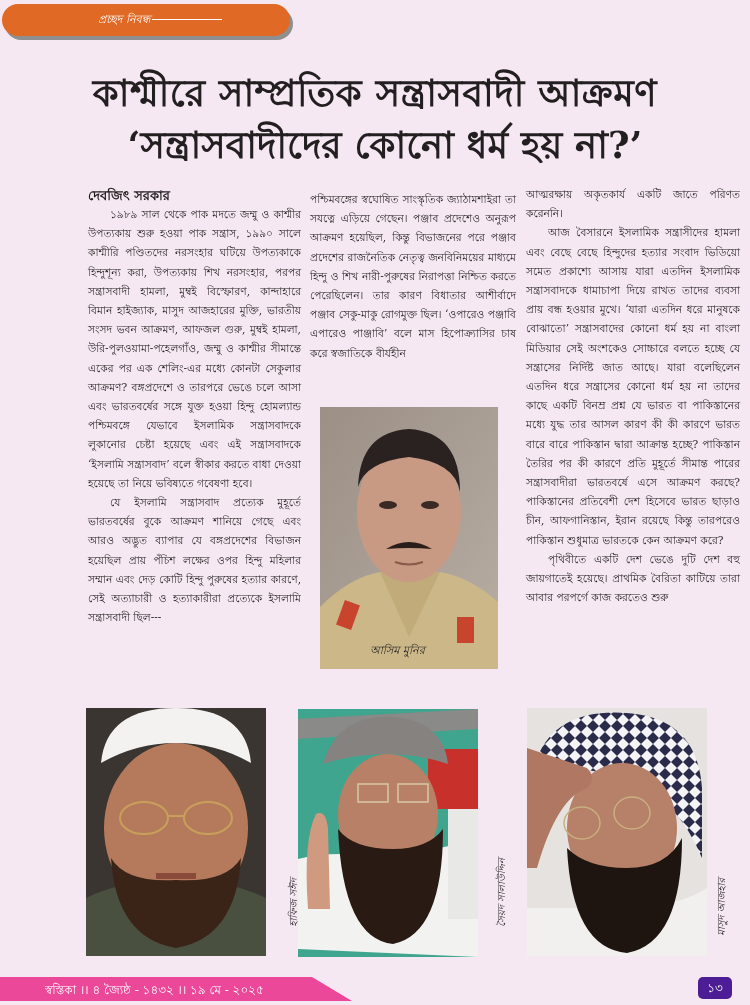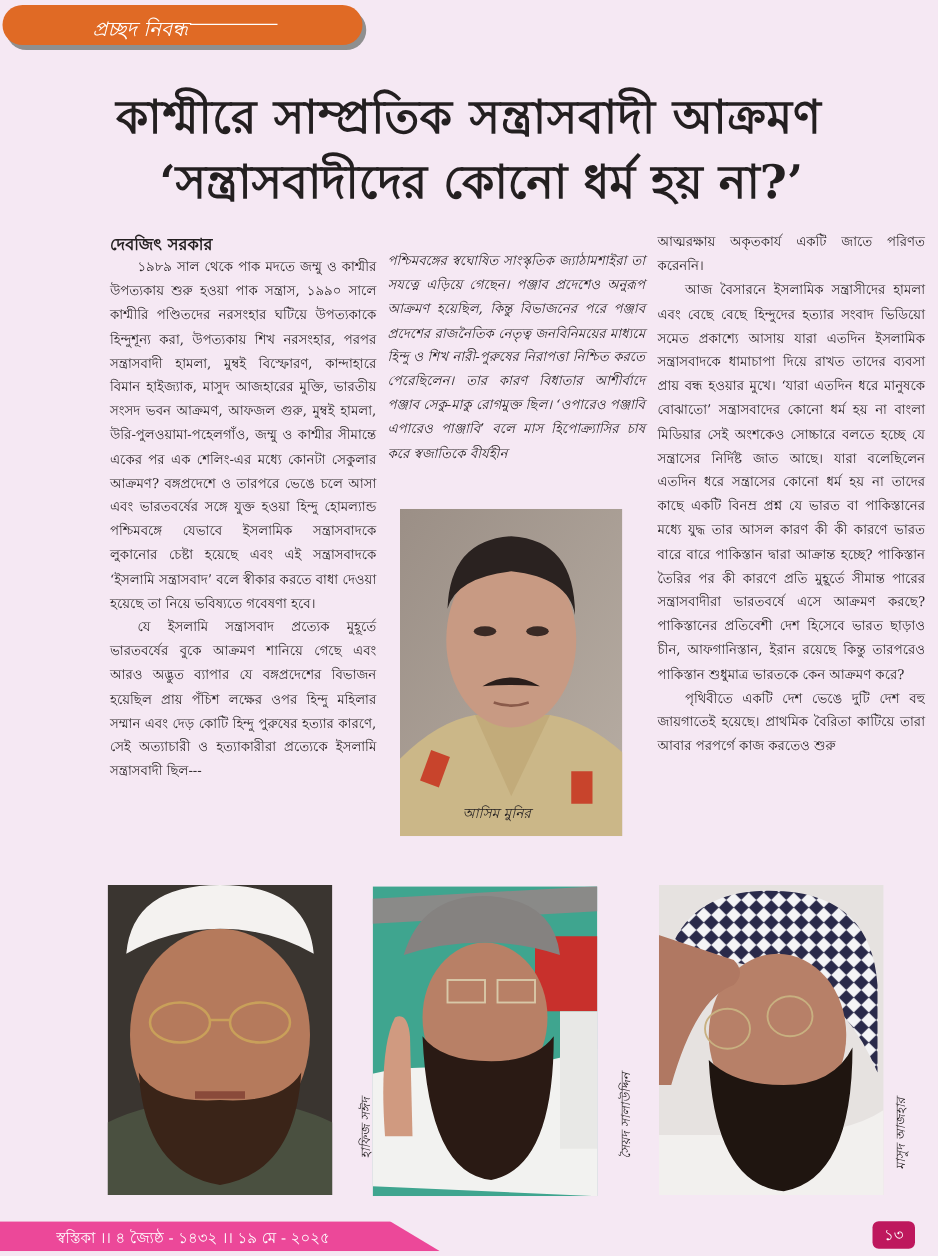--- a/index.html
+++ b/index.html
@@ -11,22 +11,22 @@
     }
     .page { position: relative; width: 750px; height: 1005px; }
 
     
     .section-pill {
       position: absolute; left: 2px; top: 4px; width: 288px; height: 32px;
       background: #e06a25; border-radius: 16px;
       box-shadow: 3px 4px 0 #8f8f8f;
     }
     .section-pill .label {
-      position: absolute; left: 72px; top: 7px; color: #fff;
-      font-family: "DejaVu Serif", serif; font-size: 16px; font-style: italic;
+      position: absolute; left: 96px; top: 7px; color: #fff;
+      font-family: "DejaVu Serif", serif; font-size: 11px; font-style: italic;
     }
     .section-pill .rule {
       position: absolute; left: 150px; top: 15px; width: 70px; height: 1px; background: #fff;
     }
 
     
     .headline {
       position: absolute; left: 0; top: 68px; width: 750px; text-align: center;
       font-family: "DejaVu Serif", serif; color: #231f20;
     }
@@ -34,21 +34,21 @@
     .headline .l2 { font-size: 37px; line-height: 50px; font-weight: bold; margin-top: 2px; padding-left: 20px; }
 
     
     .col {
       position: absolute; font-family: "DejaVu Serif", serif;
       font-size: 10.6px; line-height: 19.2px; text-align: justify; color: #2a2527;
     }
     .col p { text-indent: 0; }
     .col p.indent { text-indent: 22px; }
     .col1 { left: 88px; top: 205px; width: 213px; }
-    .col2 { left: 310px; top: 200px; width: 206px; font-style: italic; }
+    .col2 { left: 310px; top: 190px; width: 206px; }
     .col3 { left: 526px; top: 185px; width: 214px; }
     .byline {
       position: absolute; left: 88px; top: 186px; width: 213px; text-align: left;
       font-family: "DejaVu Serif", serif; font-size: 13px; font-weight: bold; color: #231f20;
     }
 
     
     .photo { position: absolute; overflow: hidden; }
     .photo svg { display: block; width: 100%; height: 100%; }
     .caption {
@@ -64,21 +64,21 @@
       position: absolute; left: 0; top: 977px; width: 352px; height: 24px;
       background: #ec4899;
       clip-path: polygon(0 0, 312px 0, 352px 24px, 0 24px);
     }
     .footer-bar .text {
       position: absolute; left: 45px; top: 4px; color: #fff;
       font-family: "DejaVu Serif", serif; font-size: 12px; white-space: nowrap;
     }
     .page-num {
       position: absolute; left: 698px; top: 977px; width: 34px; height: 22px;
-      background: #be185d; border-radius: 5px; color: #fff;
+      background: #4c1d95; border-radius: 5px; color: #fff;
       font-family: "DejaVu Serif", serif; font-size: 12px; text-align: center; line-height: 22px;
     }
   </style>
 </head>
 <body>
 
 <div class="page">
 
   <div class="section-pill">
     <span class="label">প্রচ্ছদ নিবন্ধ</span>

